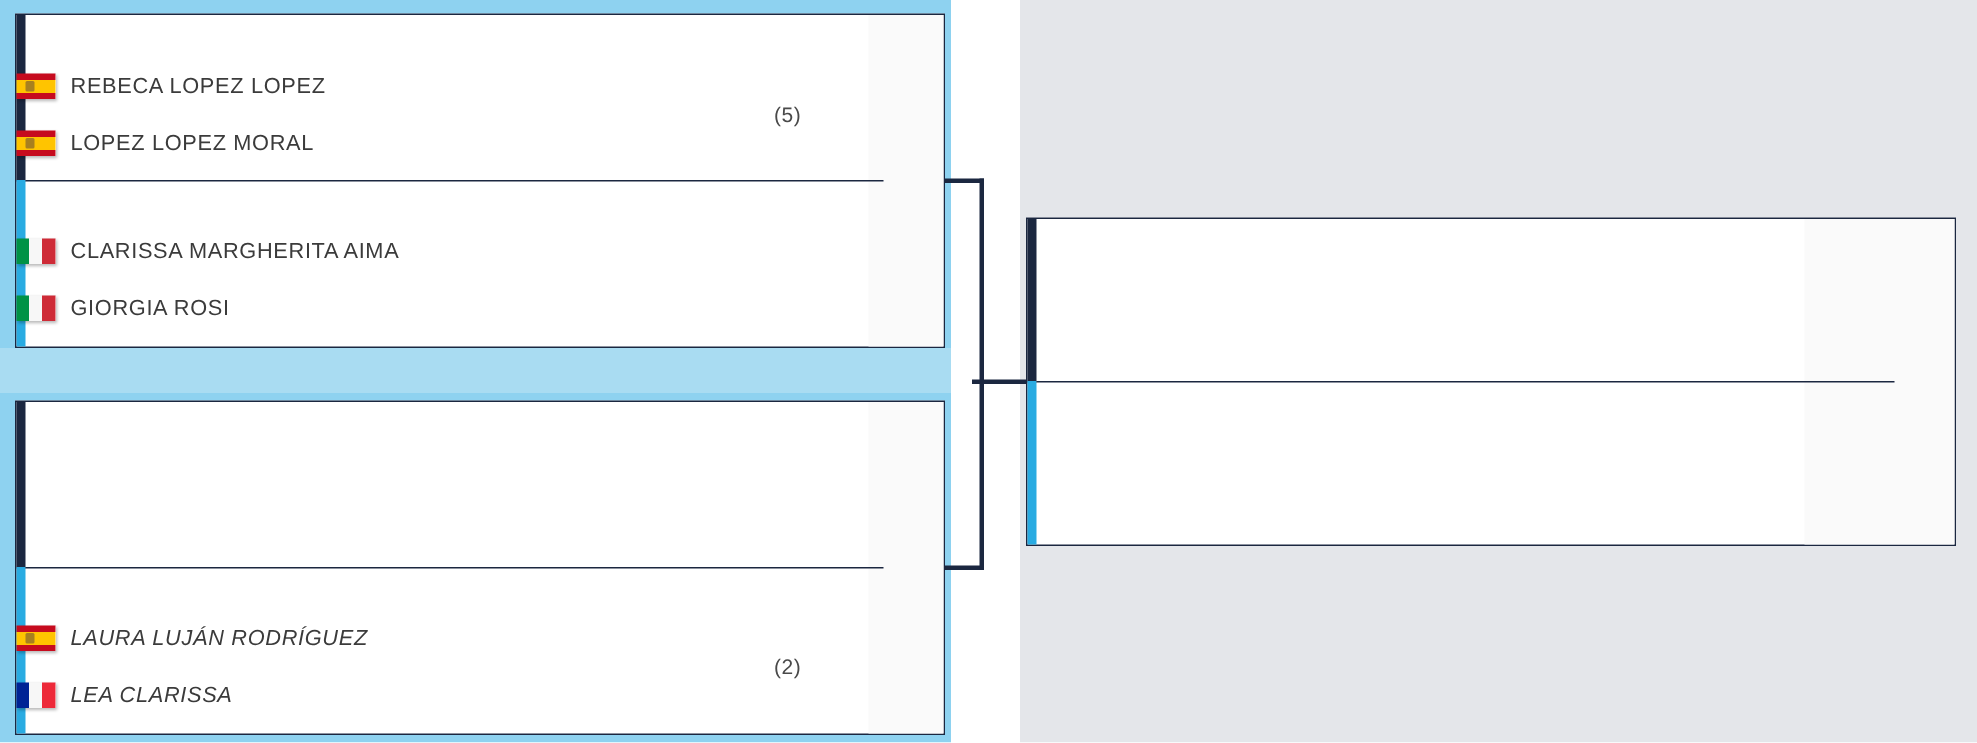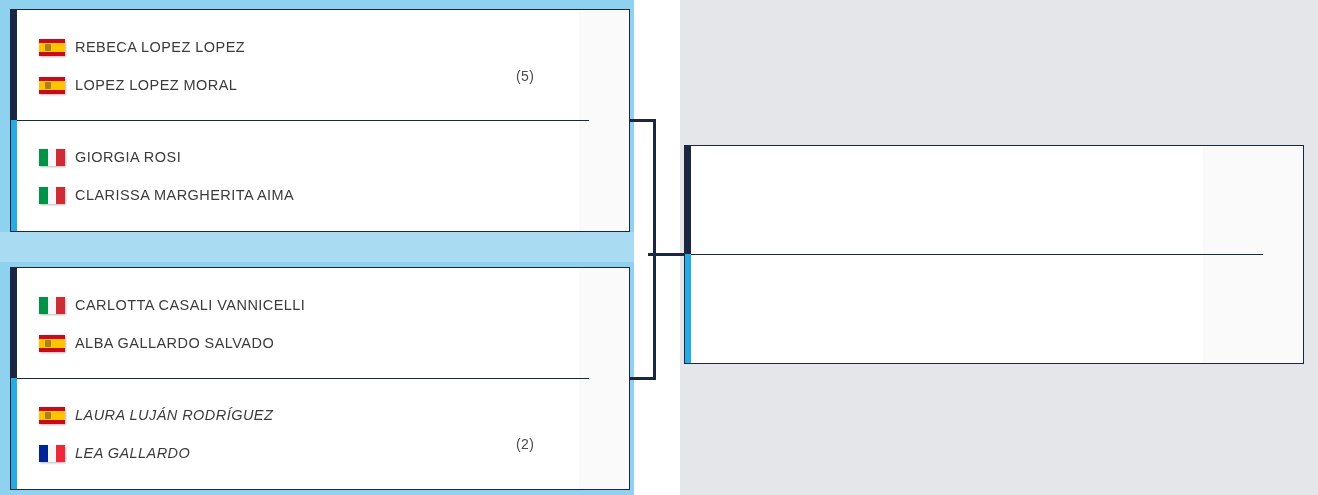--- a/index.html
+++ b/index.html
@@ -80,23 +80,22 @@
   .team {
     position: absolute;
     left: 0;
     right: 0;
     display: flex;
     flex-direction: column;
     justify-content: center;
   }
   .player {
     display: flex;
-    align-items: center;
+    align-items: flex-end;
     height: 38px;
-    padding-left: 28px;
     box-sizing: border-box;
   }
   .player-name {
     font-size: 14.5px;
     letter-spacing: 0.45px;
     color: #3b3b3b;
     font-family: "Liberation Sans", sans-serif;
     white-space: nowrap;
     font-weight: 400;
   }
@@ -182,57 +181,47 @@
     <div class="player">
       <span class="flag flag-es"></span>
       <span class="player-name">LOPEZ LOPEZ MORAL</span>
     </div>
   </div>
   <div class="seed" style="left:505px; top:58px;">(5)</div>
 
   <div class="team" style="top:122px; height:88px;">
     <div class="player">
       <span class="flag flag-it"></span>
+      <span class="player-name">CLARISSA MARGHERITA AIMA</span>
+    </div>
+    <div class="player">
+      <span class="flag flag-it"></span>
       <span class="player-name">GIORGIA ROSI</span>
-    </div>
-    <div class="player">
-      <span class="flag flag-it"></span>
-      <span class="player-name">CLARISSA MARGHERITA AIMA</span>
     </div>
   </div>
   <div class="seed" style="left:505px; top:168px;"></div>
 </div>
 
 <div class="match" id="m2" style="left:10px; top:267px; width:620px; height:223px;">
 
   <div class="accent-top" style="height:111px;"></div>
   <div class="accent-bot" style="height:111px;"></div>
   <div class="score-col" style="width:50px;"></div>
   <div class="team-divider" style="top:110px; width:572px;"></div>
 
-  <div class="team" style="top:12px; height:88px;">
-    <div class="player">
-      <span class="flag flag-it"></span>
-      <span class="player-name">CARLOTTA CASALI VANNICELLI</span>
-    </div>
-    <div class="player">
-      <span class="flag flag-es"></span>
-      <span class="player-name">ALBA GALLARDO SALVADO</span>
-    </div>
-  </div>
   <div class="seed" style="left:505px; top:58px;"></div>
 
   <div class="team" style="top:122px; height:88px;font-style:italic;">
     <div class="player">
       <span class="flag flag-es"></span>
       <span class="player-name">LAURA LUJÁN RODRÍGUEZ</span>
     </div>
     <div class="player">
       <span class="flag flag-fr"></span>
-      <span class="player-name">LEA GALLARDO</span>
+      <span class="player-name">LEA CLARISSA</span>
     </div>
   </div>
   <div class="seed" style="left:505px; top:168px;">(2)</div>
 </div>
 
 <div class="conn conn-h" style="left:630px; top:119px; width:26px;"></div>
 
 <div class="conn conn-h" style="left:630px; top:377px; width:26px;"></div>
 
 <div class="conn conn-v" style="left:653px; top:119px; height:261px;"></div>

